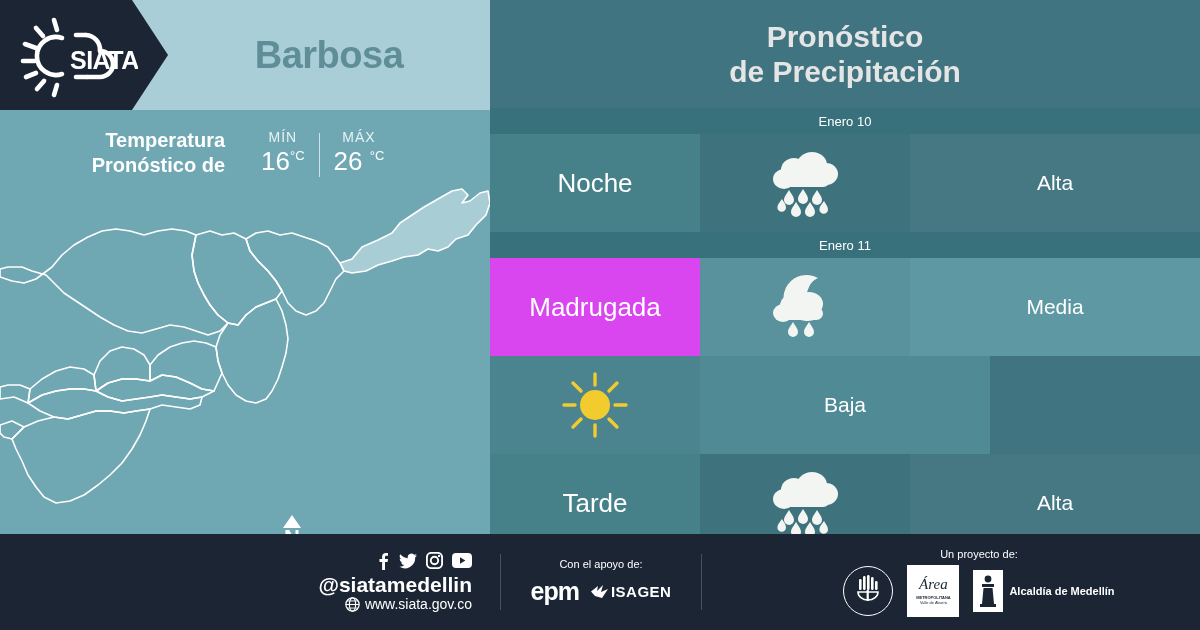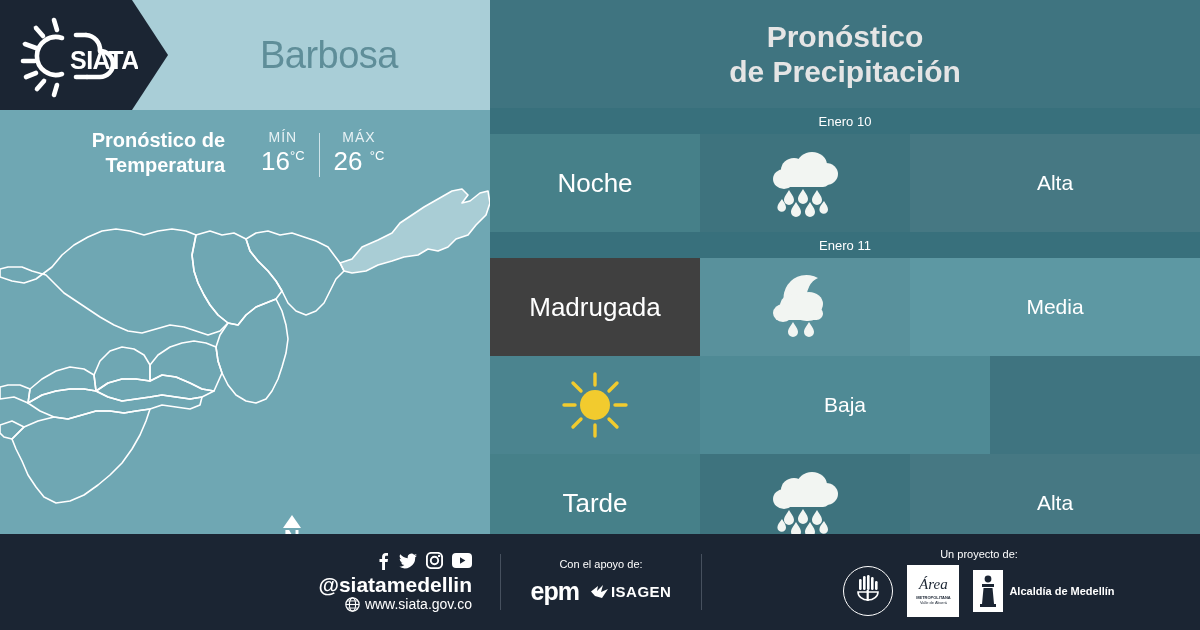--- a/index.html
+++ b/index.html
@@ -27,21 +27,21 @@
     width: 168px; height: 110px;
     background: #1b2533;
     clip-path: polygon(0 0, 132px 0, 168px 55px, 132px 110px, 0 110px);
     z-index: 4;
   }
   .logo-svg { position: absolute; left: 10px; top: 13px; }
   .city-title {
     position: absolute; left: 168px; top: 0;
     width: 322px; height: 110px;
     display: flex; align-items: center; justify-content: center;
-    font-size: 38px; font-weight: normal; color: #5f8e99;
+    font-size: 38px; font-weight: bold; color: #5f8e99;
     letter-spacing: -0.5px;
   }
 
   
   .temp-block {
     position: absolute; left: 0; top: 118px;
     width: 490px; height: 70px;
     display: flex; align-items: center; justify-content: center;
     gap: 22px;
   }
@@ -100,21 +100,21 @@
     width: 210px; display: flex; align-items: center; justify-content: center;
   }
   .frow .c-prob {
     width: 290px; display: flex; align-items: center; justify-content: center;
     color: #ffffff; font-size: 21px;
   }
   
   .frow.dark  .c-label { background: #468089; }
   .frow.dark  .c-icon  { background: #3e737e; }
   .frow.dark  .c-prob  { background: #467883; }
-  .frow.light .c-label { background: #404040; }
+  .frow.light .c-label { background: #d946ef; }
   .frow.light .c-icon  { background: #59919c; }
   .frow.light .c-prob  { background: #5d98a3; }
   .frow.mid   .c-label { background: #538e99; }
   .frow.mid   .c-icon  { background: #4b848f; }
   .frow.mid   .c-prob  { background: #4f8a95; }
 
   
   .footer {
     position: absolute; left: 0; top: 534px;
     width: 1200px; height: 96px; background: #1b2533;
@@ -187,22 +187,22 @@
           <path d="M77 64 l-11 0"></path>
         </g>
         <text x="60" y="56" fill="#ffffff" font-family="Liberation Sans, sans-serif" font-size="25" font-weight="bold" letter-spacing="-0.5">SIATA</text>
       </svg>
     </div>
 
     <div class="city-title">Barbosa</div>
 
     <div class="temp-block">
       <div class="temp-label">
+        <div>Temperatura</div>
         <div>Pronóstico de</div>
-        <div>Temperatura</div>
       </div>
       <div class="temp-values">
         <div class="temp-col">
           <div class="cap">MÍN</div>
           <div class="val"><span>16</span><span class="unit">°C</span></div>
         </div>
         <div class="temp-divider"></div>
         <div class="temp-col">
           <div class="cap">MÁX</div>
           <div class="val"><span>26</span> <span class="unit">°C</span></div>

